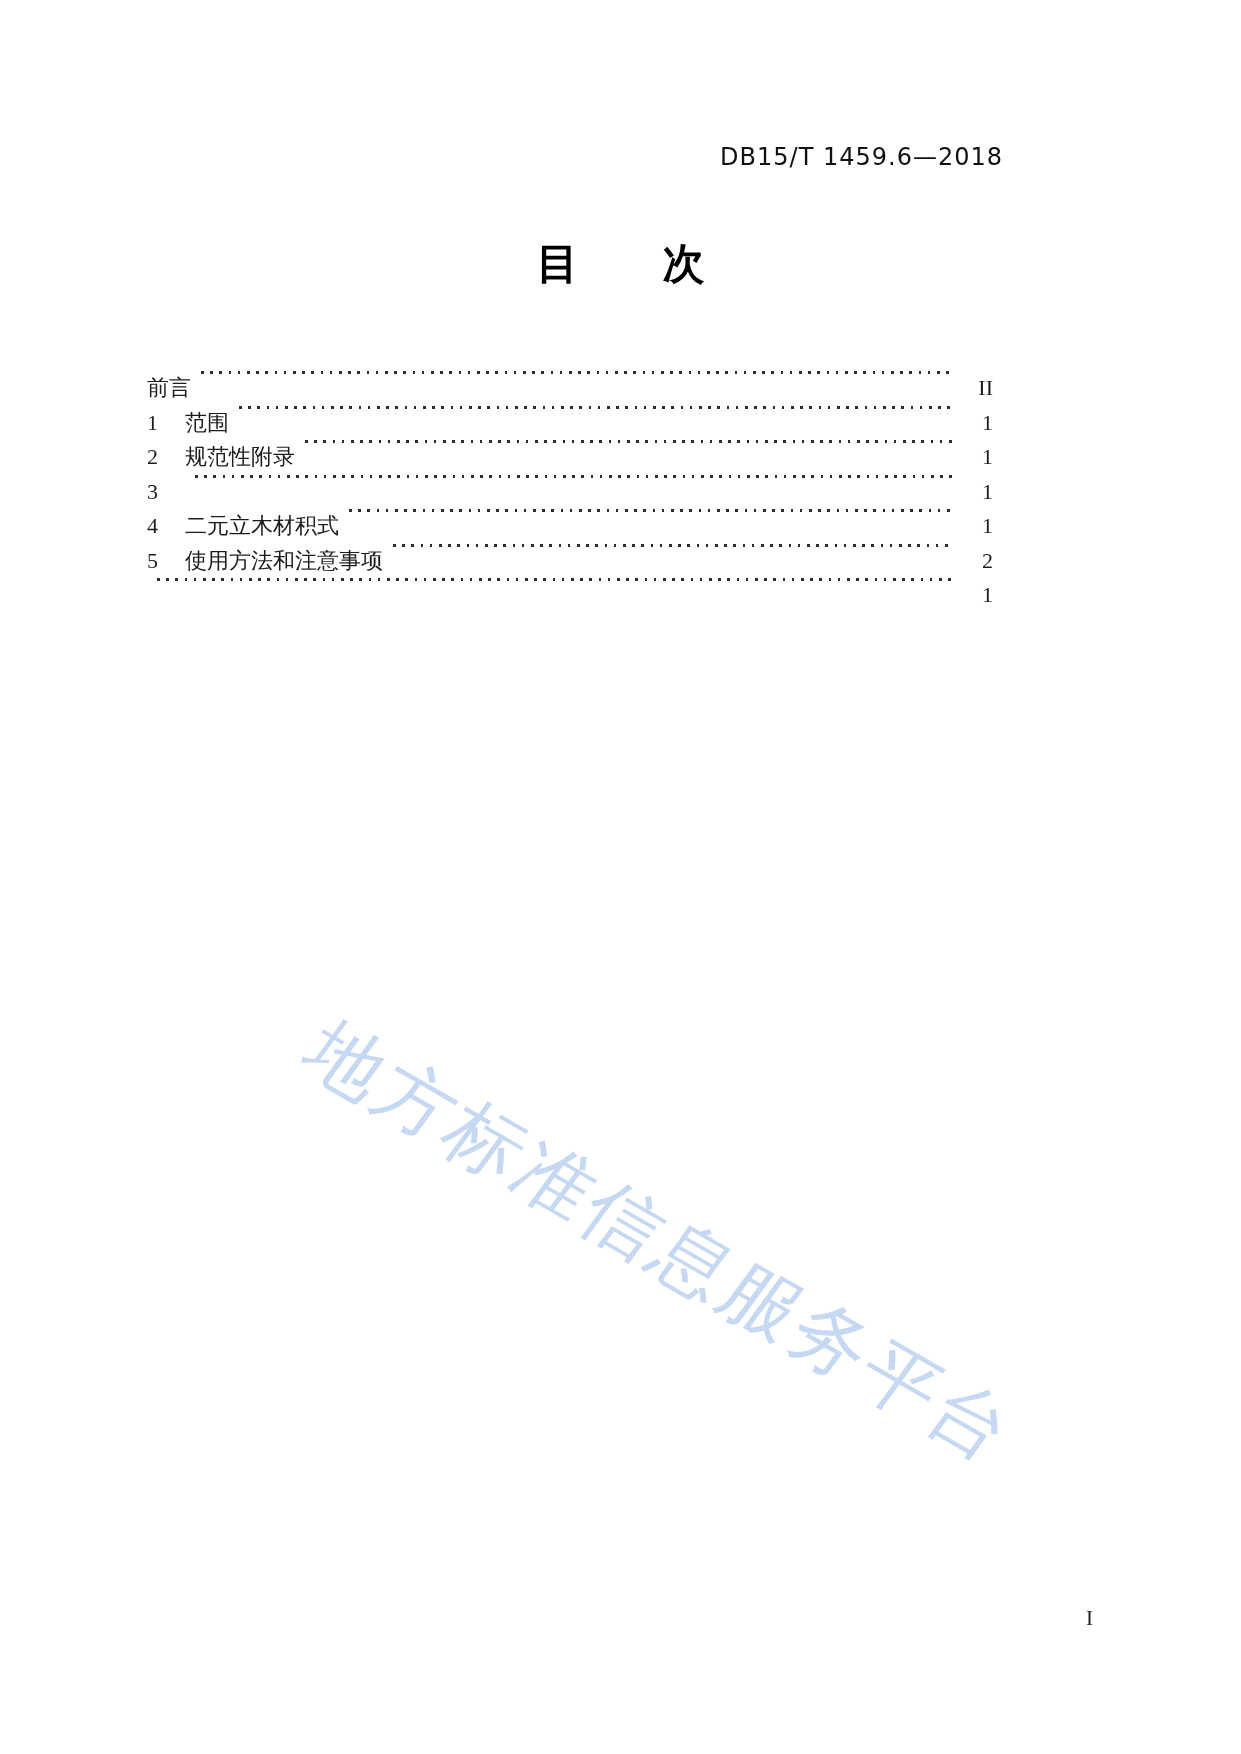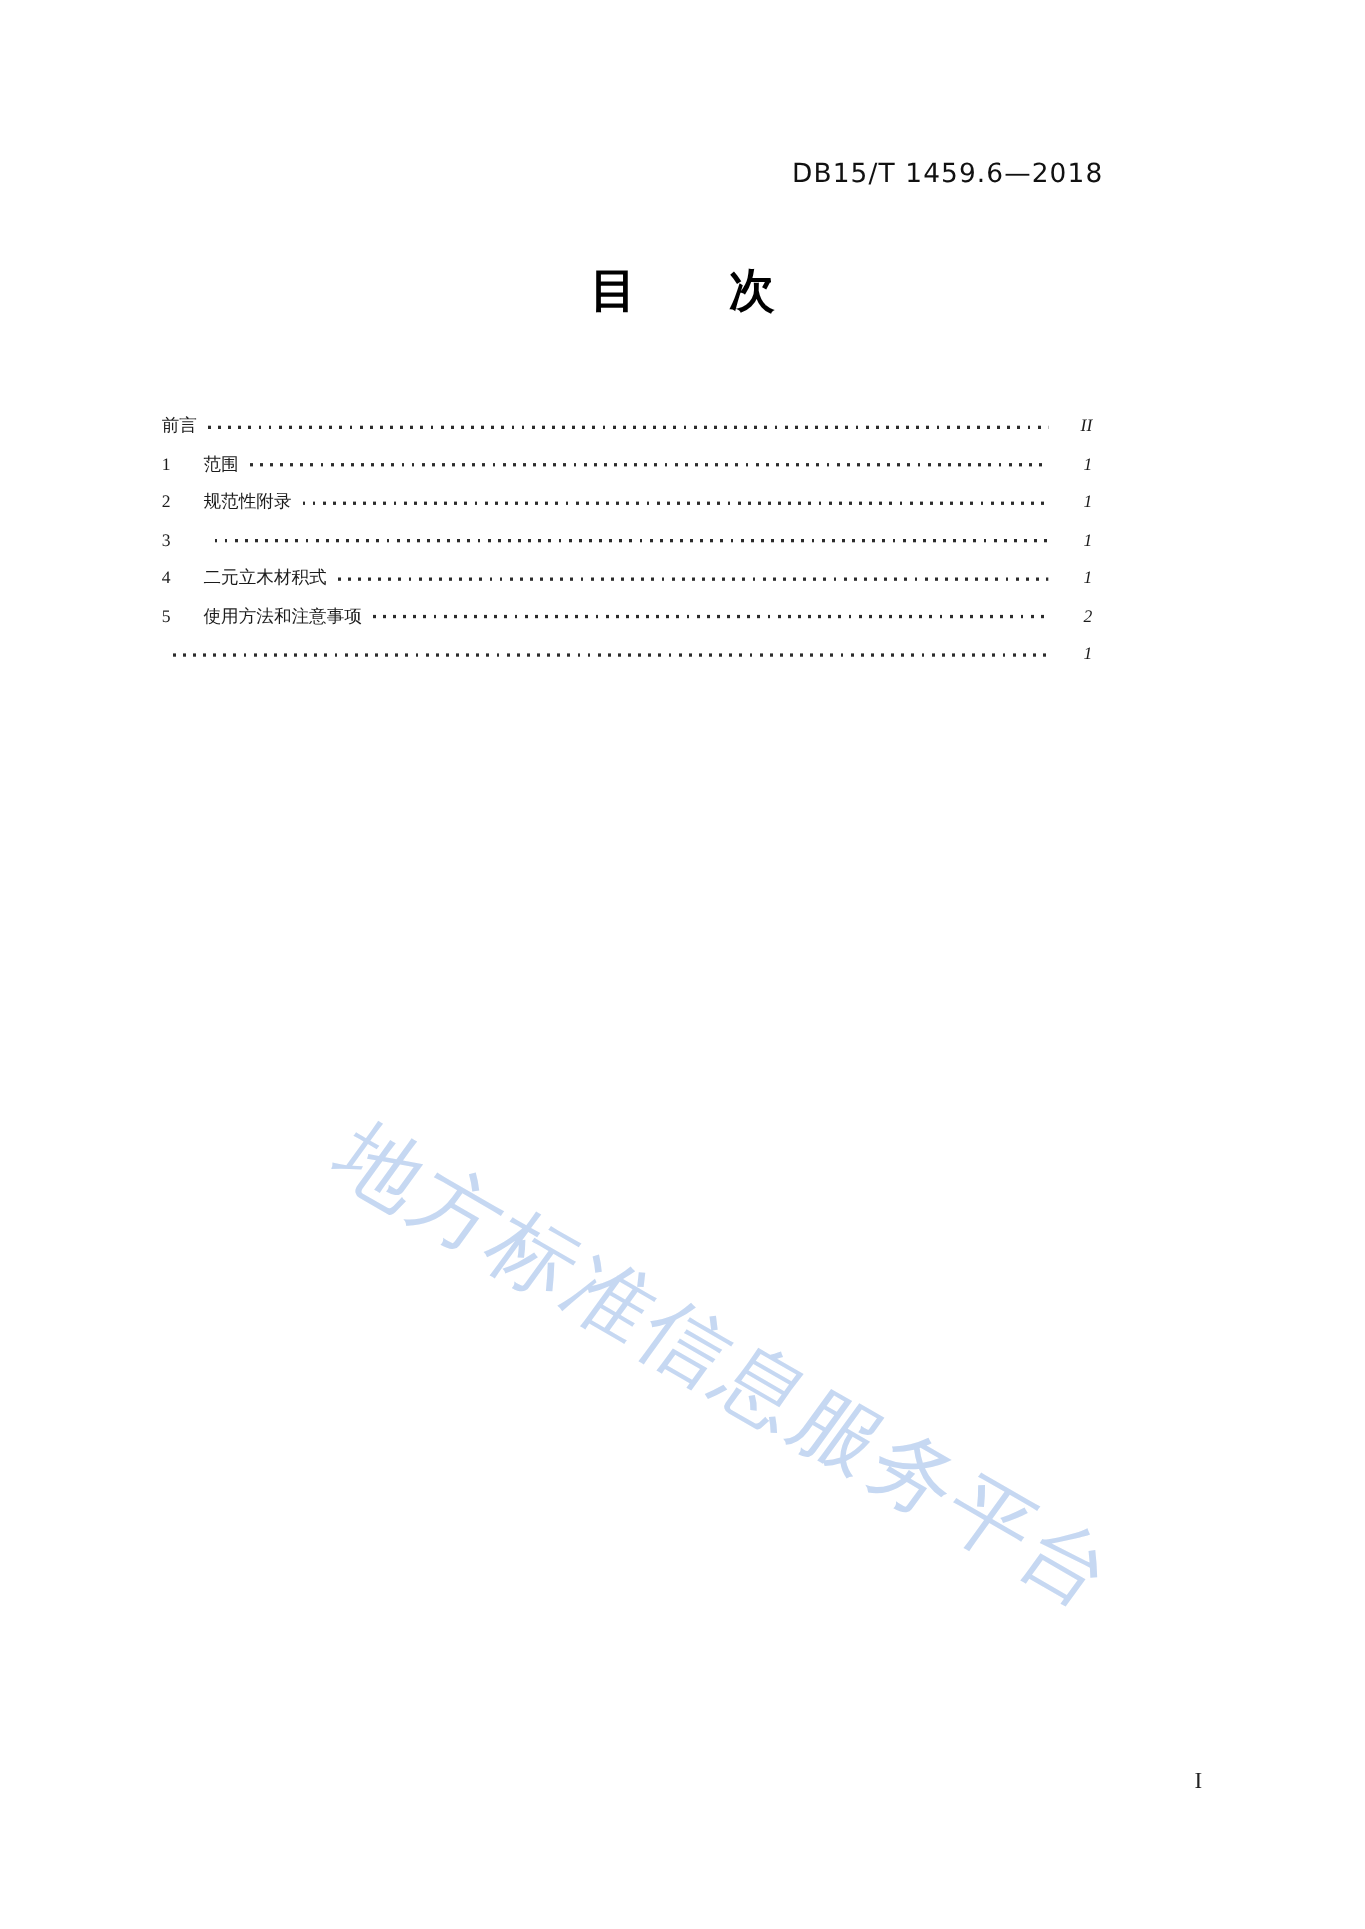--- a/index.html
+++ b/index.html
@@ -35,35 +35,35 @@
     color:#000;
     white-space:pre;
   }
   .toc{
     position:absolute;
     left:147px;top:371px;
     width:846px;
   }
   .toc-row{
     display:flex;
-    align-items:center;
+    align-items:flex-start;
     height:34.5px;
     line-height:34.5px;
-    font-size:16px;
+    font-size:22px;
   }
   .toc-num{flex:none;width:38px;}
   .toc-num:empty{display:none;}
   .toc-label{flex:none;white-space:pre;}
   .toc-leader{
     flex:1;
     height:3px;
     margin:0 8px 0 10px;
     background:repeating-linear-gradient(90deg,#2b2b2b 0 2.6px,transparent 2.6px 9.2px);
   }
-  .toc-page{flex:none;min-width:32px;text-align:right;font-style:italic;}
+  .toc-page{flex:none;min-width:32px;text-align:right;}
   .watermark{
     position:absolute;
     left:659px;top:1243px;
     transform:translate(-50%,-50%) rotate(30deg) skewX(-6deg);
     font-family:"Liberation Serif","DejaVu Serif",serif;
     font-size:76px;
     letter-spacing:4px;
     color:#bdd2f0;
     opacity:0.85;
     white-space:nowrap;

